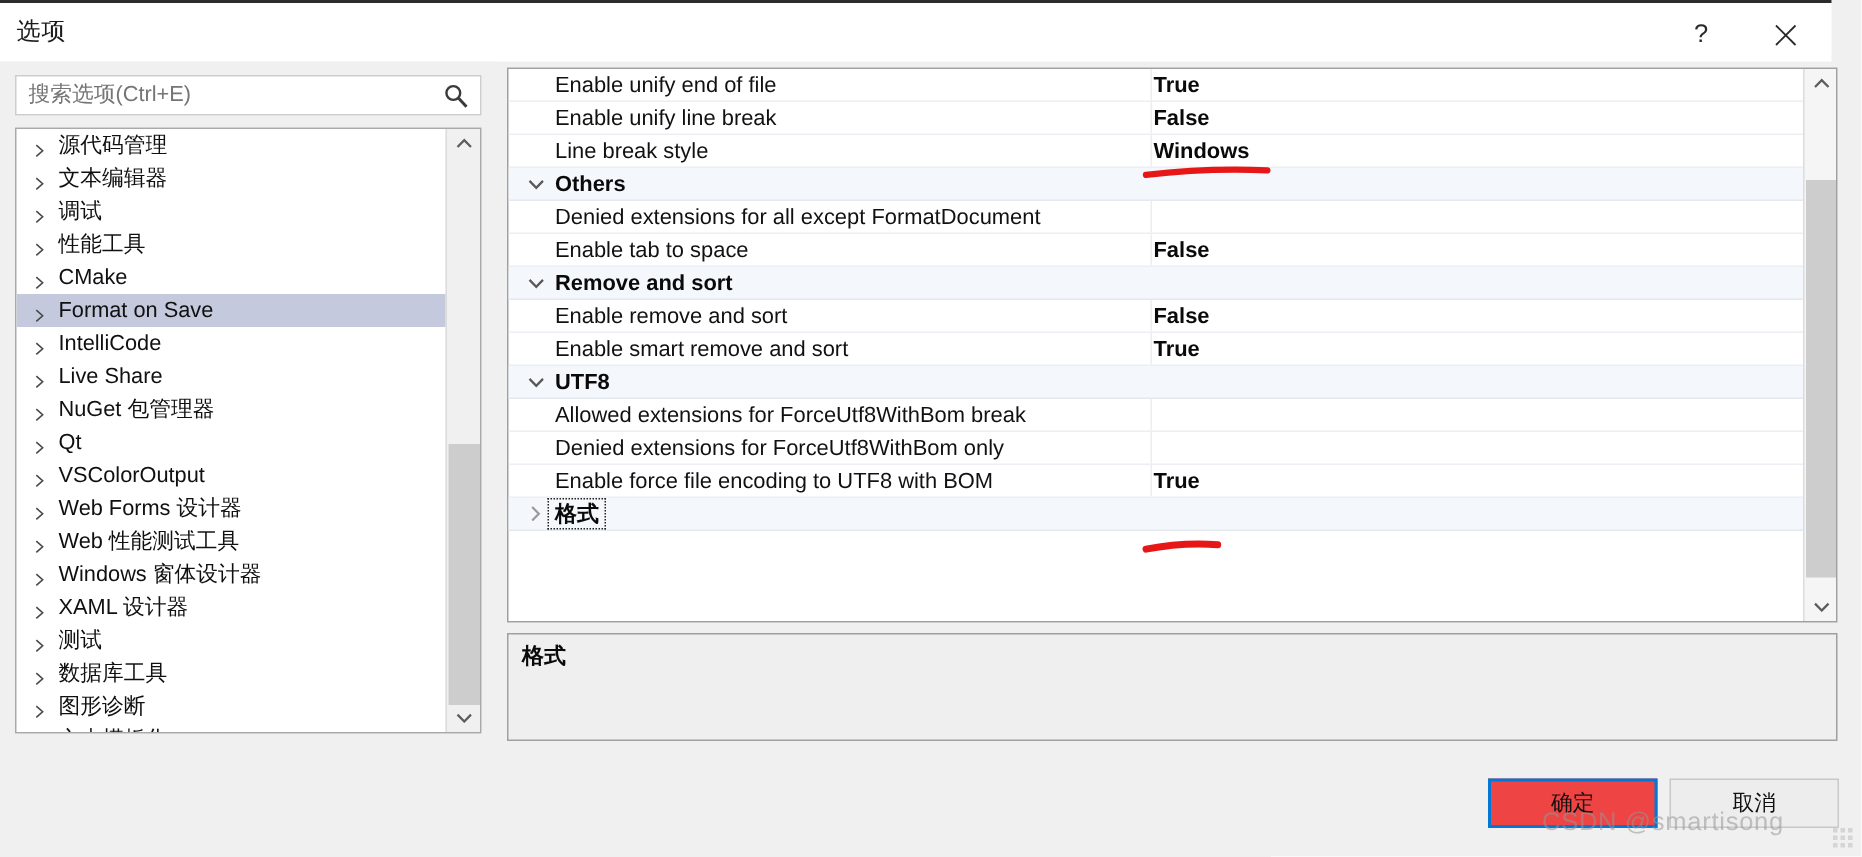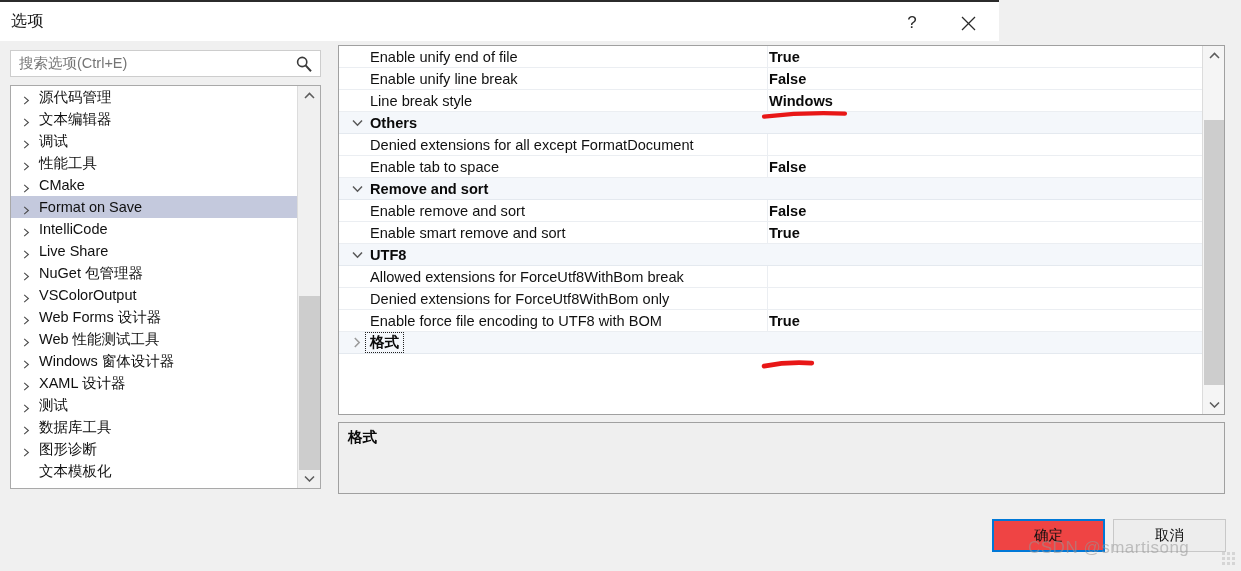--- a/index.html
+++ b/index.html
@@ -17,21 +17,21 @@
     height: 571px;
     background: #f0f0f0;
     overflow: hidden;
     box-sizing: border-box;
   }
 
   
   #titlebar {
     position: absolute;
     left: 0; top: 0;
-    width: 999px;
+    width: 1221px;
     height: 41px;
     background: #ffffff;
     border-top: 2px solid #2b2b2b;
     box-sizing: border-box;
   }
   #dialog-title {
     position: absolute;
     left: 11px;
     top: 9px;
     font-size: 16px;
@@ -450,20 +450,28 @@
             </span>
             <span>Live Share</span>
           </div>
           <div class="tree-item">
             <span class="tree-arrow">
               <svg width="7" height="9" viewBox="0 0 7 9">
                 <polyline points="1.2,0.8 5.4,4.5 1.2,8.2" fill="none" stroke="#4a4a4a" stroke-width="1.1"></polyline>
               </svg>
             </span>
             <span>NuGet 包管理器</span>
+          </div>
+          <div class="tree-item">
+            <span class="tree-arrow">
+              <svg width="7" height="9" viewBox="0 0 7 9">
+                <polyline points="1.2,0.8 5.4,4.5 1.2,8.2" fill="none" stroke="#4a4a4a" stroke-width="1.1"></polyline>
+              </svg>
+            </span>
+            <span>Qt</span>
           </div>
           <div class="tree-item">
             <span class="tree-arrow">
               <svg width="7" height="9" viewBox="0 0 7 9">
                 <polyline points="1.2,0.8 5.4,4.5 1.2,8.2" fill="none" stroke="#4a4a4a" stroke-width="1.1"></polyline>
               </svg>
             </span>
             <span>VSColorOutput</span>
           </div>
           <div class="tree-item">

